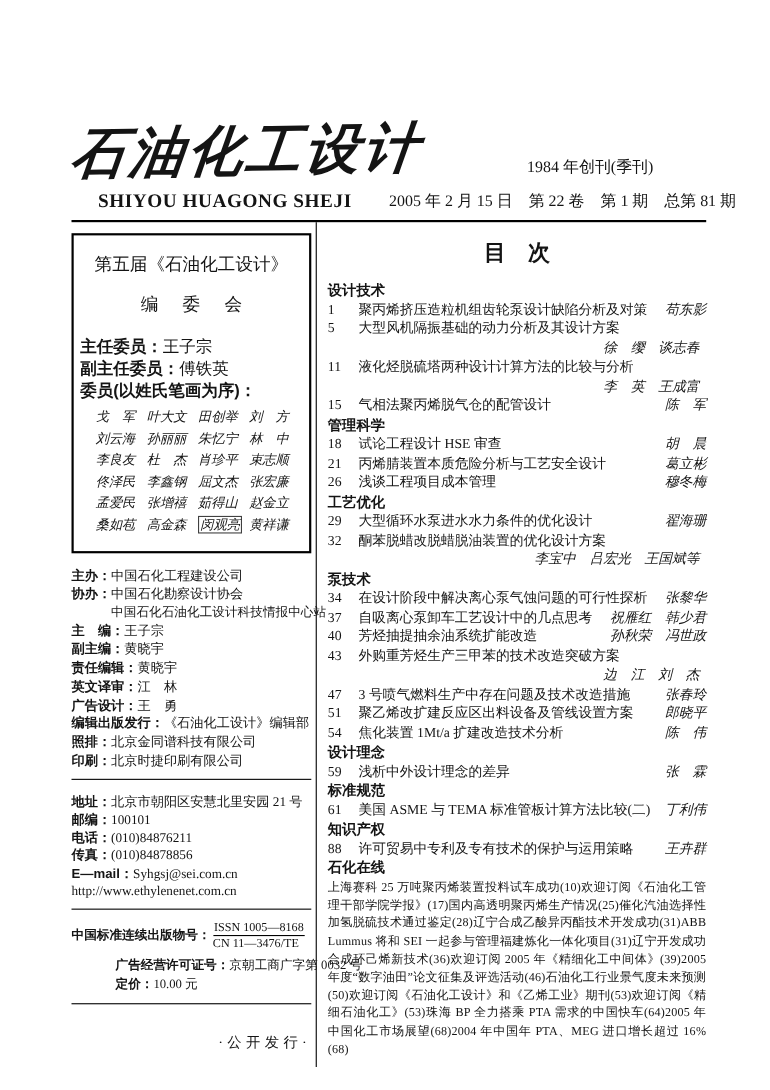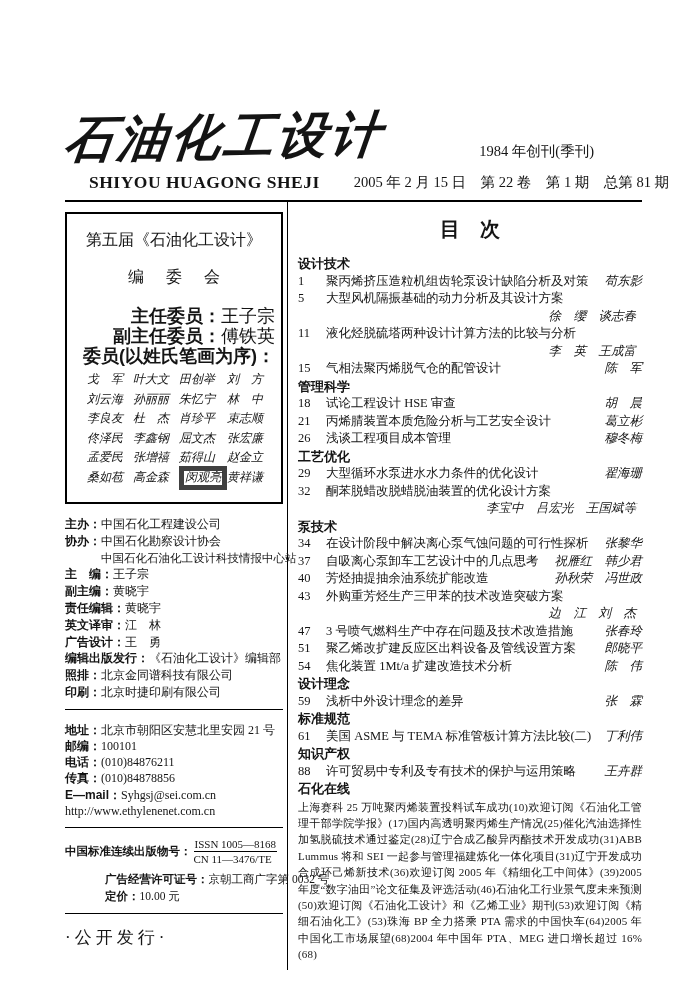--- a/index.html
+++ b/index.html
@@ -26,45 +26,45 @@
 
   
   .columns { display: flex; align-items: stretch; min-height: 768px; }
   .left-col { width: 223px; flex: 0 0 223px; border-right: 1.5px solid #000; padding-right: 4px; }
   .right-col { flex: 1; padding-left: 10px; min-width: 0; }
 
   
   .board-box { border: 2px solid #000; margin-top: 10px; padding: 16px 6px 14px 6px; }
   .board-title1 { text-align: center; font-size: 16px; white-space: nowrap; }
   .board-title2 { text-align: center; font-size: 16px; letter-spacing: 9px; padding-left: 9px; margin-top: 16px; }
-  .board-roles { margin-top: 18px; font-size: 18px; text-align: right; }
+  .board-roles { margin-top: 18px; font-size: 15px; }
   .board-roles .lv-row { line-height: 20px; white-space: nowrap; }
   .row-label { font-weight: bold; font-family: "Liberation Sans", "DejaVu Sans", sans-serif; }
   .members-grid {
     display: grid; grid-template-columns: repeat(4, 1fr);
     margin: 4px 2px 0 14px; font-size: 12px; font-style: italic;
   }
   .member-cell { line-height: 19.5px; white-space: nowrap; }
-  .member-boxed { border: 5px solid #404040; padding: 0 1px; font-family: Liberation Mono, monospace; }
+  .member-boxed { border: 1px solid #404040; padding: 0 1px; }
 
   
   .info-block { margin-top: 12px; font-size: 12px; }
   .info-block .lv-row { line-height: 16.8px; white-space: nowrap; }
   .info-block .lv-row.cont { padding-left: 36px; font-size: 11.5px; }
   .divider { border: none; border-top: 1.5px solid #000; margin: 8px 0; }
   .contact-block .lv-row { line-height: 16.2px; }
 
   .issn-row { display: flex; align-items: center; font-size: 11.5px; margin-top: 10px; white-space: nowrap; }
   .frac { display: inline-block; text-align: left; font-size: 11px; margin-left: 2px; }
   .frac-top { display: block; border-bottom: 1.2px solid #000; padding: 0 1px 1px; }
   .frac-bottom { display: block; padding-top: 1px; }
   .license-block { margin-top: 6px; font-size: 11.5px; margin-left: 40px; }
   .license-block .lv-row { line-height: 17px; white-space: nowrap; }
 
-  .distribution { text-align: left; font-size: 17px; letter-spacing: 4px; margin-top: 12px; }
+  .distribution { text-align: right; font-size: 13px; letter-spacing: 4px; margin-top: 26px; }
 
   
   .toc-title { text-align: center; font-size: 20px; font-weight: bold; margin: 14px 0 12px; }
   .toc-section-name {
     font-weight: bold; font-size: 13px; line-height: 17.5px;
     font-family: "Liberation Sans", "DejaVu Sans", sans-serif;
   }
   .toc-entry { display: flex; font-size: 12.5px; line-height: 17.5px; }
   .toc-page { width: 28px; flex: 0 0 28px; }
   .toc-entry-title { flex: 1; white-space: nowrap; overflow: hidden; }

